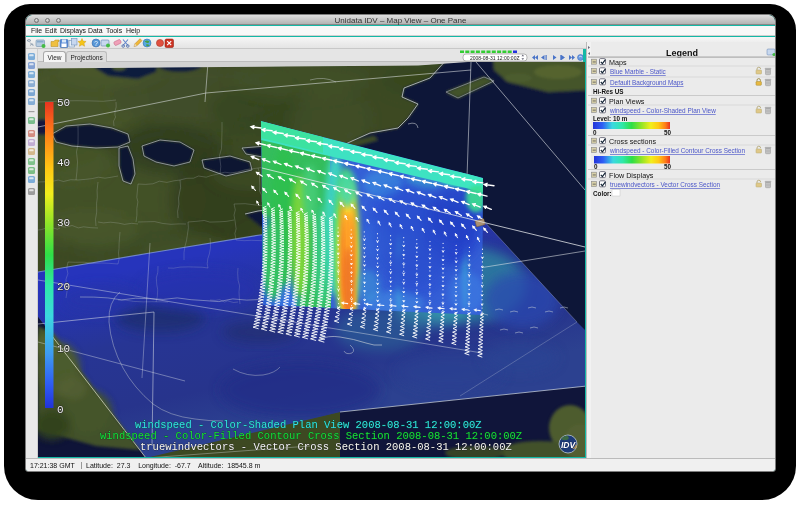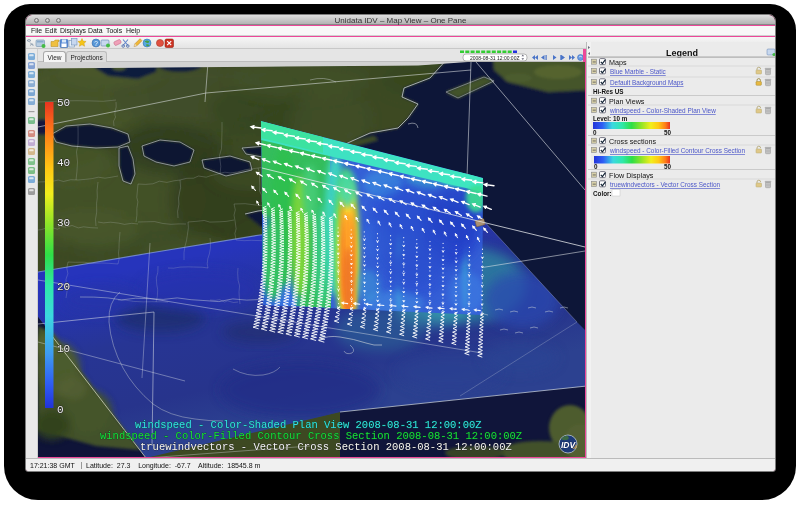--- a/index.html
+++ b/index.html
@@ -1,17 +1,17 @@
 <!DOCTYPE html>
 <html><head><meta charset="utf-8"><style>
 html,body{margin:0;padding:0;width:800px;height:506px;background:#fff;overflow:hidden}
 *{box-sizing:border-box;font-family:"Liberation Sans",sans-serif}
 .mono{font-family:"Liberation Mono",monospace}
 #shadow{position:absolute;left:4px;top:4px;width:792px;height:496px;background:#000;border-radius:26px 26px 34px 34px}
-#win{position:absolute;left:26px;top:15px;width:749px;height:456px;background:#ec4899;border-radius:6px 6px 2px 2px;overflow:hidden;outline:1px solid #7d7d7d}
+#win{position:absolute;left:26px;top:15px;width:749px;height:456px;background:#14b8a6;border-radius:6px 6px 2px 2px;overflow:hidden;outline:1px solid #7d7d7d}
 #titlebar{position:absolute;left:0;top:0;width:749px;height:10px;background:linear-gradient(#dedede,#b4b4b4);border-bottom:1px solid #888;border-radius:6px 6px 0 0}
 .tl{position:absolute;top:2.5px;width:5.5px;height:5.5px;border-radius:50%;background:radial-gradient(circle at 35% 30%,#e8e8e8,#9a9a9a);border:0.5px solid #777}
 #title{position:absolute;top:1px;width:100%;text-align:center;font-size:8px;color:#333}
 #menubar{position:absolute;left:0;top:11px;width:749px;height:10px;background:#f8f8f8;border-bottom:1px solid #d0d0d0;font-size:6.9px;color:#111}
 #menubar span{position:absolute;top:0.5px}
 #toolbar{position:absolute;left:0;top:22px;width:749px;height:12px;background:linear-gradient(#f6f6f6,#e4e4e4);border-bottom:1px solid #c8c8c8}
 #lbar{position:absolute;left:0;top:34px;width:12px;height:409px;background:#e9e9e9;border-right:1px solid #cfcfcf}
 #tabrow{position:absolute;left:12px;top:34px;width:545px;height:13px;background:#e5e5e5;border-bottom:1px solid #bdbdbd}
 .tab{position:absolute;top:1.5px;height:11px;font-size:6.5px;padding:2.5px 3.5px;color:#222}
 #tabview{left:5px;background:#f5f5f5;border:1px solid #aaa;border-bottom:none;border-radius:3px 3px 0 0}

